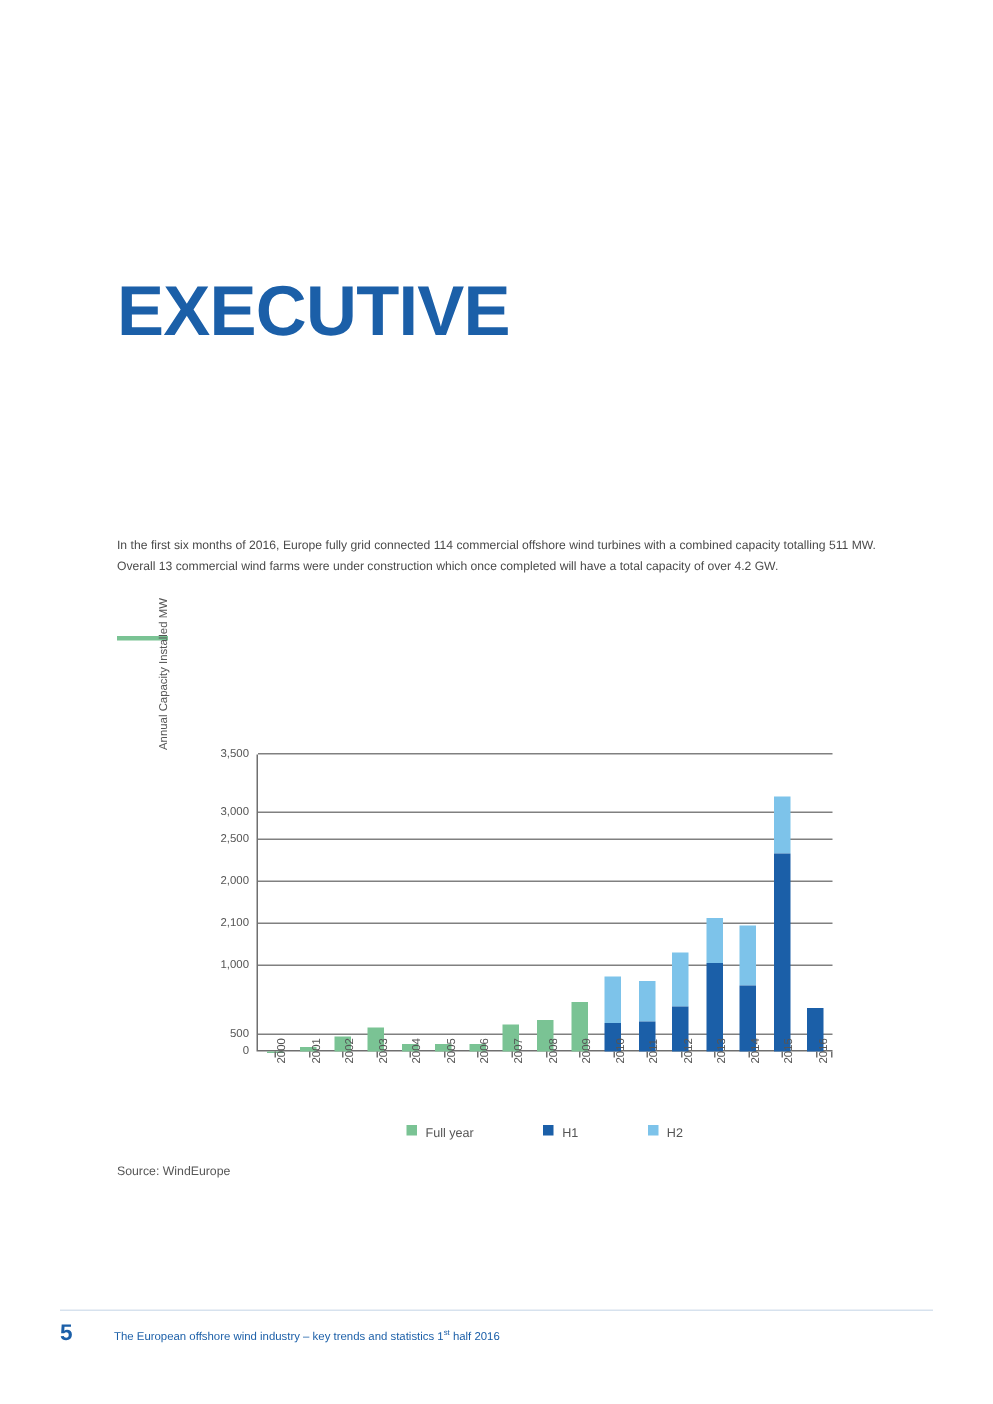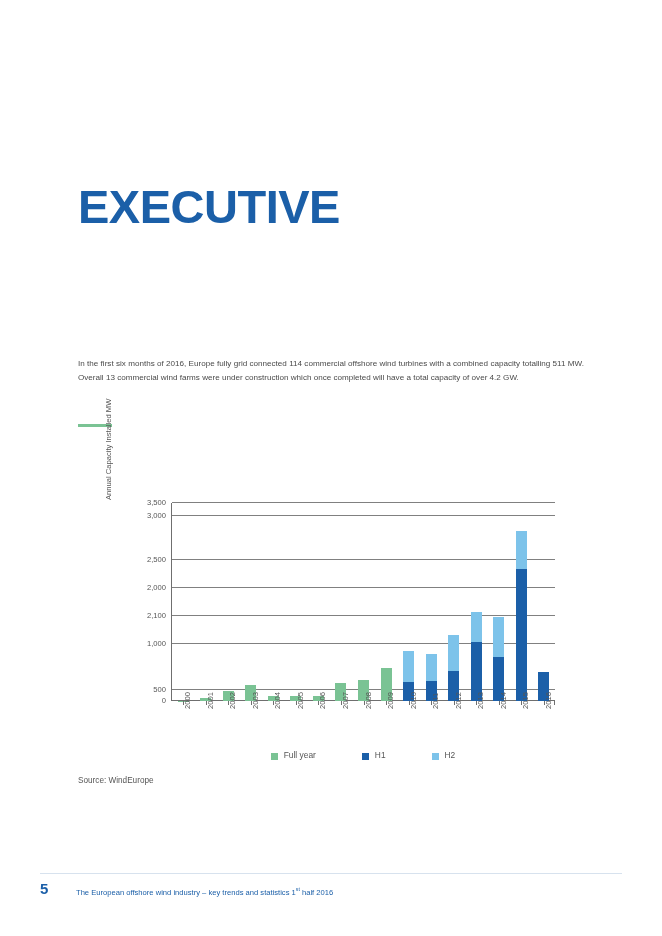--- a/index.html
+++ b/index.html
@@ -188,21 +188,21 @@
     top: 258px;
     width: 384px;
     display: flex;
     justify-content: center;
     gap: 46px;
     font-size: 8.4px;
     color: #555555;
   }
   .legend-item {
     display: flex;
-    align-items: flex-end;
+    align-items: flex-start;
     gap: 6px;
   }
   .legend-swatch {
     width: 7px;
     height: 7px;
     display: inline-block;
   }
 
   .source-note {
     position: absolute;
@@ -288,21 +288,21 @@
             </div>
             <div class="gridline" style="bottom: 84.8571px;">
               <span class="ytick-label">2,100</span>
             </div>
             <div class="gridline" style="bottom: 113.143px;">
               <span class="ytick-label">2,000</span>
             </div>
             <div class="gridline" style="bottom: 141.429px;">
               <span class="ytick-label">2,500</span>
             </div>
-            <div class="gridline" style="bottom: 185px;">
+            <div class="gridline" style="bottom: 159px;">
               <span class="ytick-label">3,000</span>
             </div>
             <div class="gridline" style="bottom: 198px;">
               <span class="ytick-label">3,500</span>
             </div>
           </div>
         <div class="bars" id="bars">
             <div class="bar-slot">
               <div class="bar">
                 <div class="seg-full" style="height: 0.226286px;"></div>

